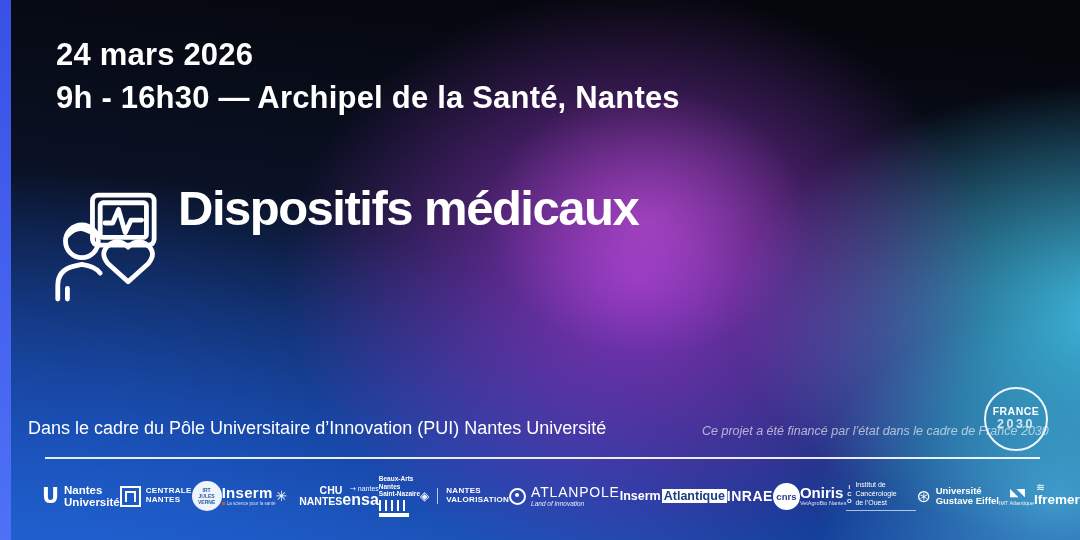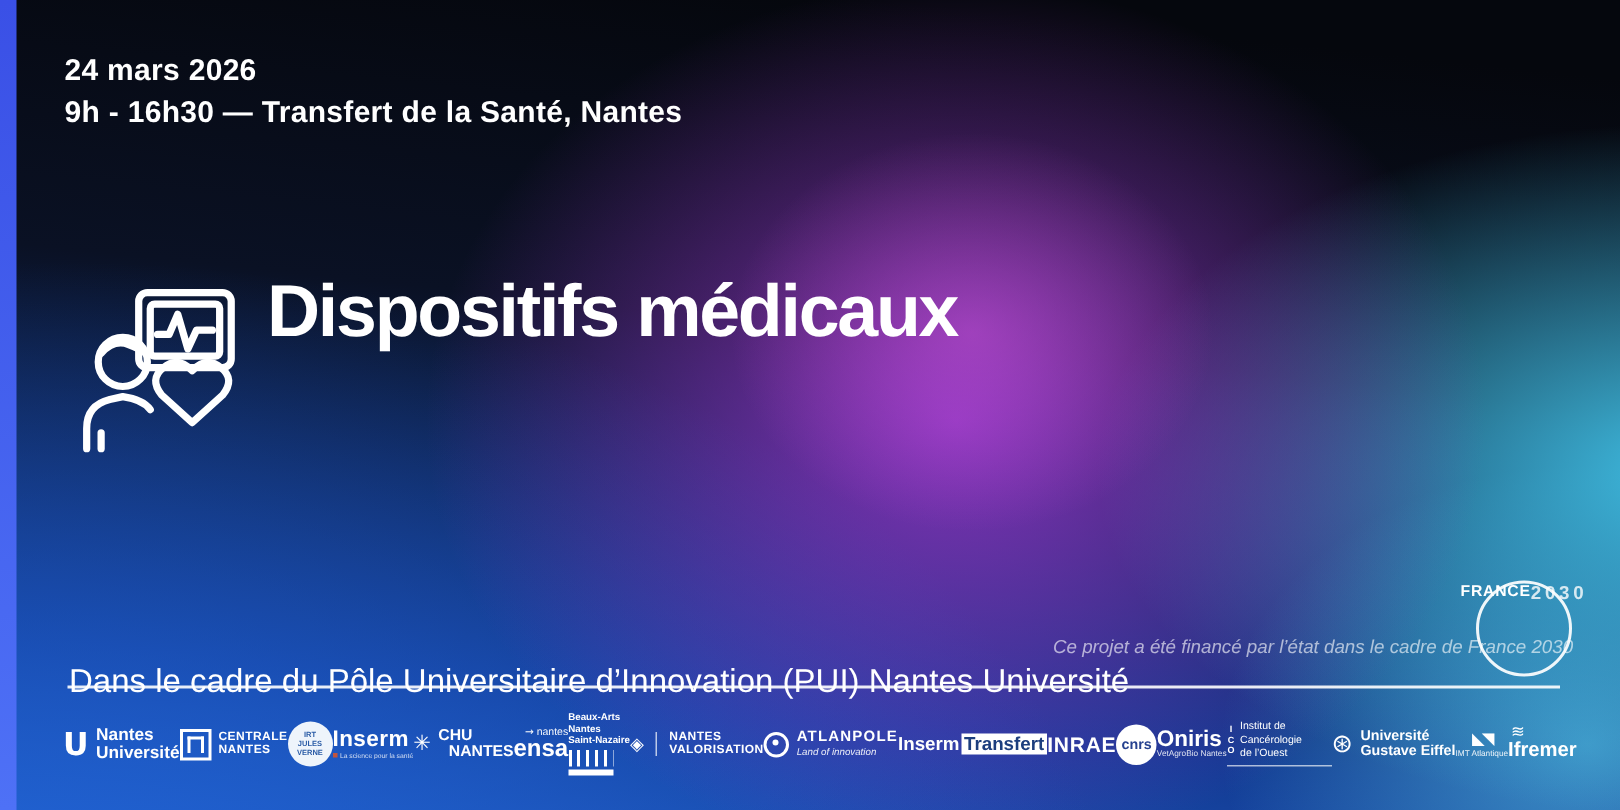--- a/index.html
+++ b/index.html
@@ -9,64 +9,64 @@
     background:
       radial-gradient(230px 190px at 60% 41%, rgba(221,92,235,.45), rgba(221,92,235,0) 70%),
       radial-gradient(520px 430px at 59% 52%, rgba(168,58,220,.78), rgba(168,58,220,0) 68%),
       radial-gradient(560px 330px at 104% 58%, rgba(66,198,235,.95), rgba(66,198,235,0) 70%),
       radial-gradient(340px 260px at 98% 92%, rgba(92,208,238,.6), rgba(92,208,238,0) 72%),
       radial-gradient(950px 640px at 4% 120%, rgba(33,99,214,.95), rgba(33,99,214,0) 74%),
       linear-gradient(186deg,#05070d 8%,#0a1124 42%,#123a92 82%,#1c55b8 100%);
   }
   .accent-bar{position:absolute;left:0;top:0;width:11px;height:100%;
     background:linear-gradient(180deg,#3a50e6,#4e71f6);}
-  .header{position:absolute;left:43px;top:33px;font-weight:700;font-size:20px;line-height:1.4;letter-spacing:.2px;}
+  .header{position:absolute;left:56px;top:33px;font-weight:700;font-size:31px;line-height:1.4;letter-spacing:.2px;}
   .hero{position:absolute;left:52px;top:184px;display:flex;align-items:flex-start;gap:20px;}
   .hero-icon svg{width:106px;height:118px;display:block;margin-top:6px;}
   .hero h1{margin:0;font-size:49px;font-weight:700;letter-spacing:-1.5px;line-height:1;}
   .subtitle{font-size:27px;font-weight:700;margin-top:7px;letter-spacing:.2px;}
   .tagline{position:absolute;left:44px;top:307px;font-size:28px;font-weight:400;color:#eef1ff;}
-  .context-note{position:absolute;left:46px;top:418px;font-size:22px;font-weight:500;margin-top:23px;}
+  .context-note{position:absolute;left:28px;top:418px;font-size:18px;font-weight:500;}
   .funding-note{position:absolute;left:702px;top:424px;font-size:12.5px;font-style:italic;color:rgba(255,255,255,.62);}
   .france2030{position:absolute;left:984px;top:387px;width:60px;height:60px;border:2.5px solid rgba(255,255,255,.92);
-    border-radius:50%;display:flex;flex-direction:row;justify-content:center;line-height:1.1;}
+    border-radius:50%;display:flex;flex-direction:column;align-items:center;justify-content:center;line-height:1.1;}
   .f30-name{font-size:10.5px;font-weight:800;letter-spacing:.5px;}
   .f30-year{font-size:12.5px;font-weight:700;letter-spacing:2.5px;opacity:.8;}
   .separator{position:absolute;left:45px;top:457px;width:995px;height:2px;background:rgba(255,255,255,.9);}
   .logo-strip{position:absolute;left:42px;top:466px;width:1002px;height:60px;
     display:flex;align-items:center;justify-content:space-between;white-space:nowrap;}
   .logo{display:flex;align-items:center;gap:5px;}
   .stack{display:flex;flex-direction:column;line-height:1.08;}
   .glyph{font-family:"DejaVu Sans",sans-serif;}
   
   .nu-glyph{font-size:21px;font-weight:800;}
   .nu .stack{font-size:11.5px;font-weight:700;}
   .cn-box{width:17px;height:17px;border:2.2px solid #fff;display:flex;align-items:flex-start;justify-content:center;}
   .cn-inner{width:7px;height:9px;border:2px solid #fff;border-bottom:none;margin-top:3px;}
   .cn .stack{font-size:8px;font-weight:800;letter-spacing:.3px;}
   .irt-badge{width:30px;height:30px;border-radius:50%;background:#eef4fb;color:#2a5ba6;
     display:flex;flex-direction:column;align-items:center;justify-content:center;font-size:5px;font-weight:800;line-height:1.2;}
   .inserm .stack>span:first-child{font-size:15px;font-weight:800;letter-spacing:.3px;}
   .tiny-tag{font-size:4.5px;opacity:.8;}
   .tiny-tag::before{content:"";display:inline-block;width:3px;height:3px;background:#e8541f;margin-right:2px;vertical-align:middle;}
   .chu-glyph{font-size:14px;}
-  .chu .stack{font-size:10.5px;font-weight:800;}
+  .chu .stack{font-size:10.5px;font-weight:800;align-items:flex-end;}
   .chu .stack>span:last-child{margin-left:7px;}
   .ensa .stack>span:first-child{font-size:7px;align-self:flex-end;opacity:.95;}
   .ensa .stack>span:last-child{font-size:16px;font-weight:800;line-height:.9;}
   .ba .stack{font-size:6.5px;font-weight:600;line-height:1.2;}
   .ba-bars{width:30px;height:11px;margin-top:2px;
     background:repeating-linear-gradient(90deg,#fff 0 2px,transparent 2px 6px);}
   .ba-chip{width:30px;height:4px;background:#fff;margin-top:2px;}
   .ov-glyph{font-size:12px;}
   .ov-sep{width:1px;height:16px;background:rgba(255,255,255,.7);margin:0 3px;}
   .ov .stack{font-size:8px;font-weight:800;letter-spacing:.3px;}
   .atl-eye{width:13px;height:13px;border:2px solid #fff;border-radius:50%;position:relative;}
   .atl-eye::after{content:"";position:absolute;left:3.5px;top:3.5px;width:4px;height:4px;border-radius:50%;background:#fff;}
-  .atl .stack>span:first-child{font-size:10px;font-weight:700;letter-spacing:.8px;}
+  .atl .stack>span:first-child{font-size:14px;font-weight:400;letter-spacing:.8px;}
   .atl .stack>span:last-child{font-size:6.5px;font-style:italic;opacity:.9;}
   .it-row{display:flex;align-items:center;font-size:12.5px;font-weight:800;}
   .it-box{background:#fff;color:#1c3e7e;padding:0 2px;margin-left:1px;}
   .inrae span{font-size:14px;font-weight:800;letter-spacing:.5px;}
   .cnrs-circle{width:27px;height:27px;border-radius:50%;background:#fff;color:#25418f;
     display:flex;align-items:center;justify-content:center;font-size:9.5px;font-weight:800;}
   .oniris .stack>span:first-child{font-size:15px;font-weight:700;}
   .oniris .stack>span:last-child{font-size:5.5px;opacity:.85;}
   .ico{flex-direction:column;align-items:flex-start;gap:2px;}
   .ico-row{display:flex;gap:3px;align-items:center;}
@@ -83,21 +83,21 @@
   .ifr-name{font-size:13.5px;font-weight:700;text-align:right;}
 </style>
 </head>
 <body>
 
 <div class="poster">
   <div class="accent-bar"></div>
 
   <header class="header">
     <div>24 mars 2026</div>
-    <div>9h - 16h30 — Transfert de la Santé, Nantes</div>
+    <div>9h - 16h30 — Archipel de la Santé, Nantes</div>
   </header>
 
   <section class="hero">
     <span class="hero-icon">
       <svg viewBox="0 0 110 120" fill="none" stroke="#ffffff" stroke-width="5" stroke-linecap="round" stroke-linejoin="round">
         <rect x="42" y="4" width="64" height="52" rx="6"></rect>
         <rect x="50" y="12" width="48" height="36" rx="3"></rect>
         <polyline points="55,33 63,33 69,19 76,43 82,30 93,30"></polyline>
         <circle cx="31" cy="52" r="17"></circle>
         <path d="M16 46 q9 -10 19 -6 q8 3 12 6"></path>
@@ -195,21 +195,21 @@
       <span class="atl-eye"></span>
       <span class="stack">
         <span>ATLANPOLE</span>
         <span>Land of innovation</span>
       </span>
     </div>
 
     <div class="logo">
       <span class="it-row">
         <span>Inserm</span>
-          <span class="it-box">Transfert</span>
+          <span class="it-box">Atlantique</span>
       </span>
     </div>
 
     <div class="logo inrae">
       <span>INRAE</span>
     </div>
 
     <div class="logo">
       <span class="cnrs-circle">cnrs</span>
     </div>

